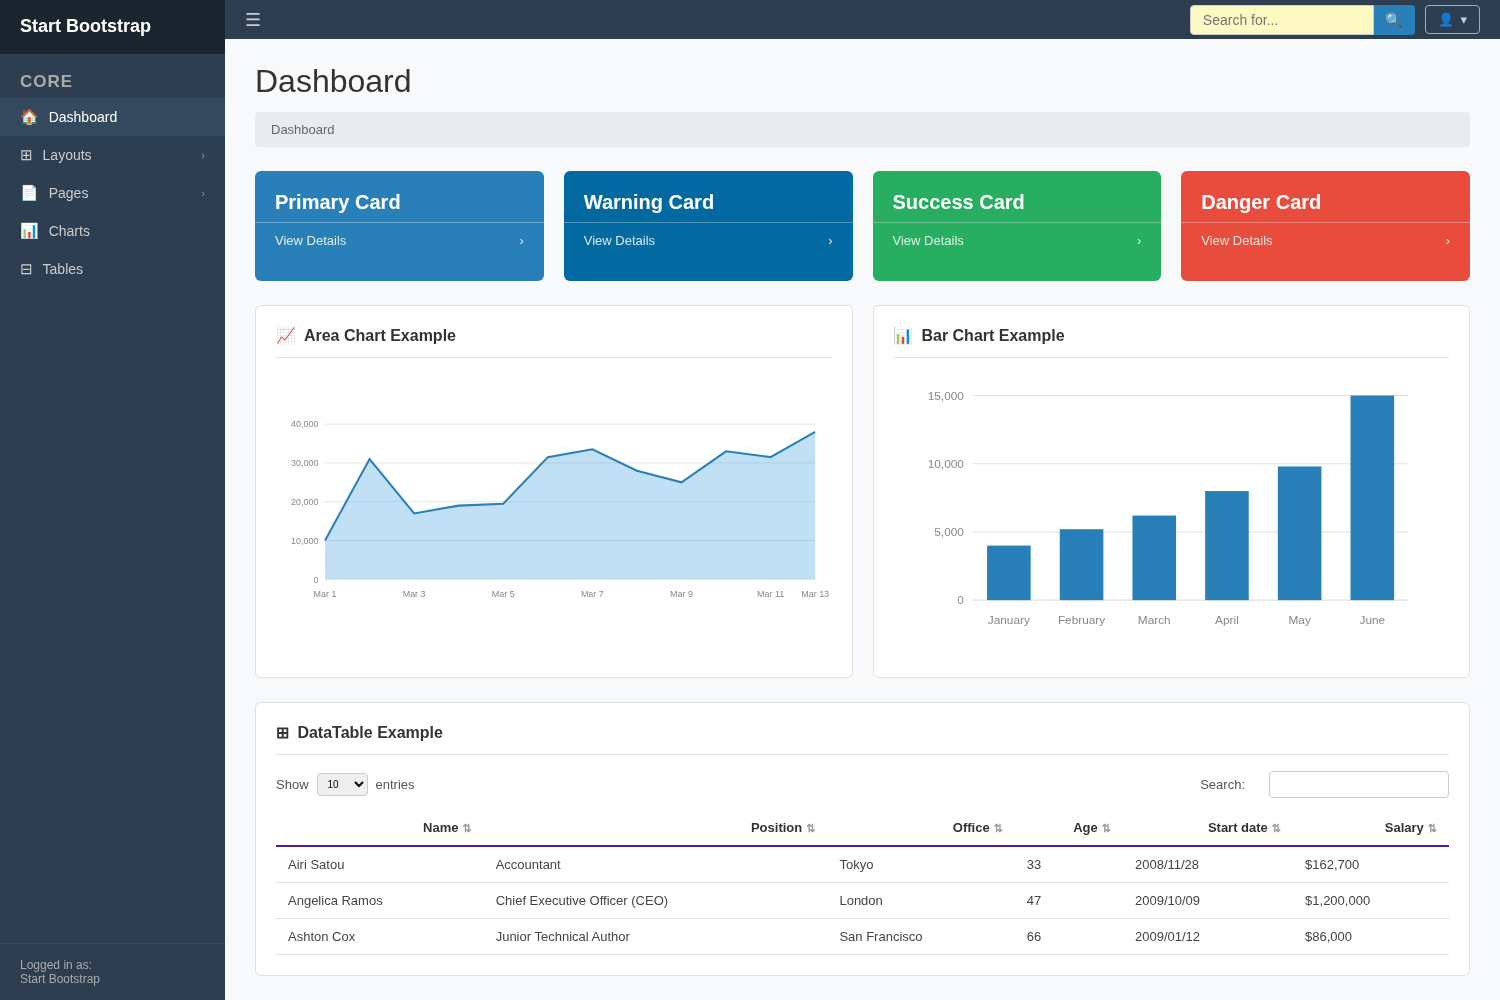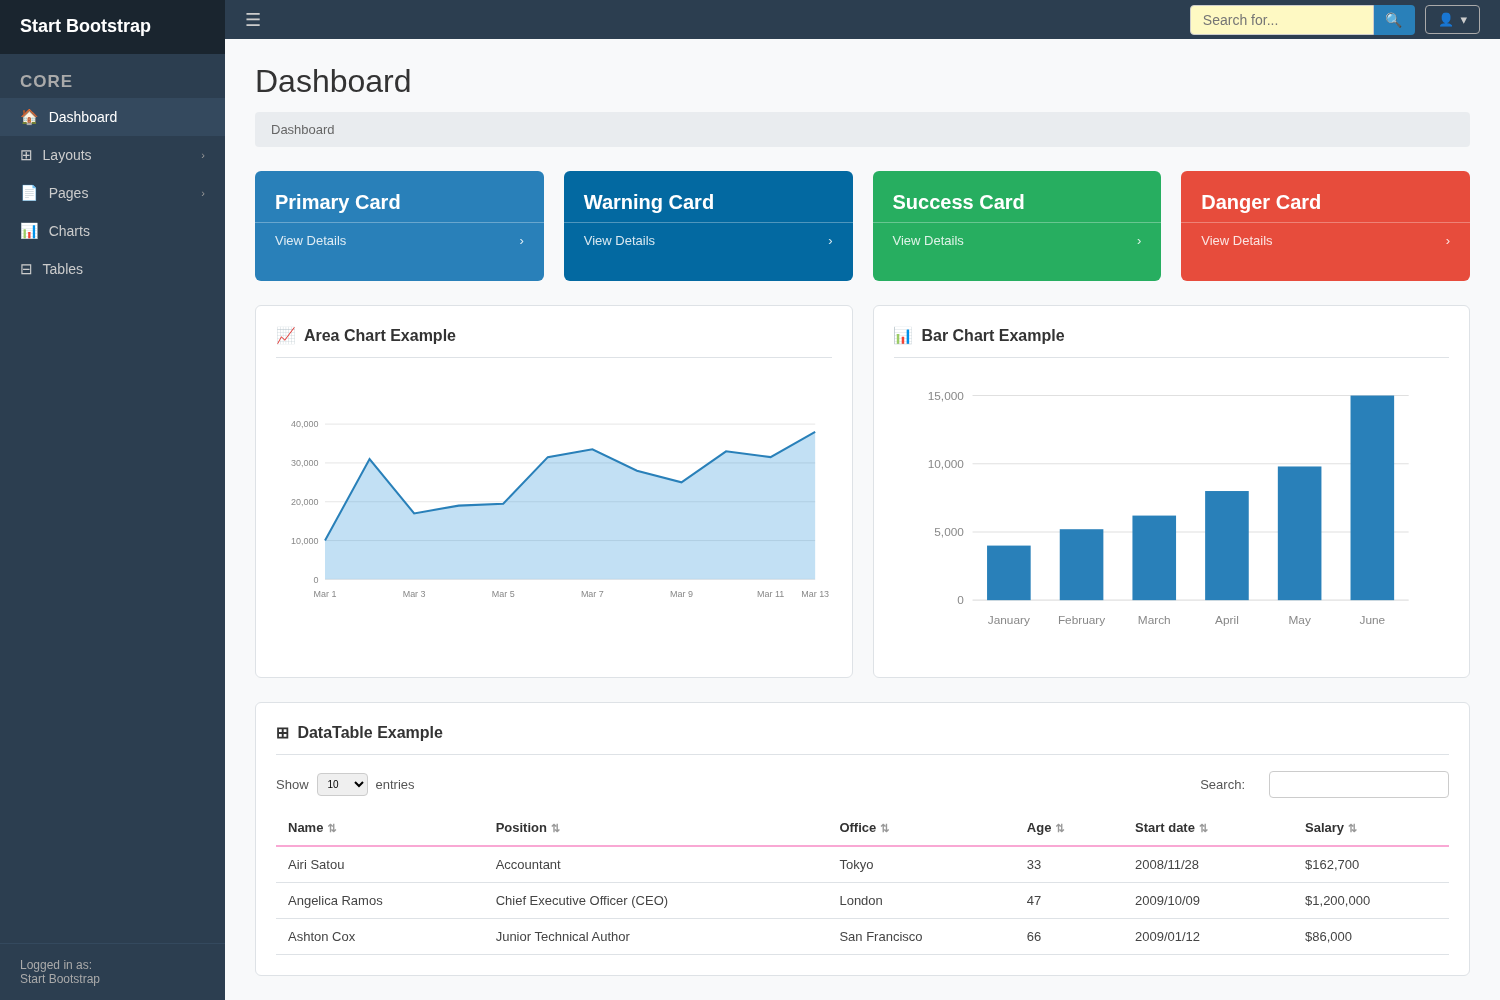--- a/index.html
+++ b/index.html
@@ -222,23 +222,23 @@
     .search-control input {
       padding: 5px 8px;
       border: 1px solid #ccc;
       border-radius: 4px;
       font-size: 13px;
       width: 180px;
     }
     table { width: 100%; border-collapse: collapse; font-size: 13px; }
     thead th {
       background: #fff;
-      border-bottom: 2px solid #f9a8d4;
+      border-bottom: 2px solid #4c1d95;
       padding: 10px 12px;
-      text-align: left;
+      text-align: right;
       font-weight: 700;
       color: #333;
       cursor: pointer;
       white-space: nowrap;
     }
     tbody tr { border-bottom: 1px solid #dee2e6; }
     tbody td { padding: 10px 12px; color: #444; }
     .sort-icon { font-size: 11px; color: #999; margin-left: 4px; }
   </style>
 </head>

